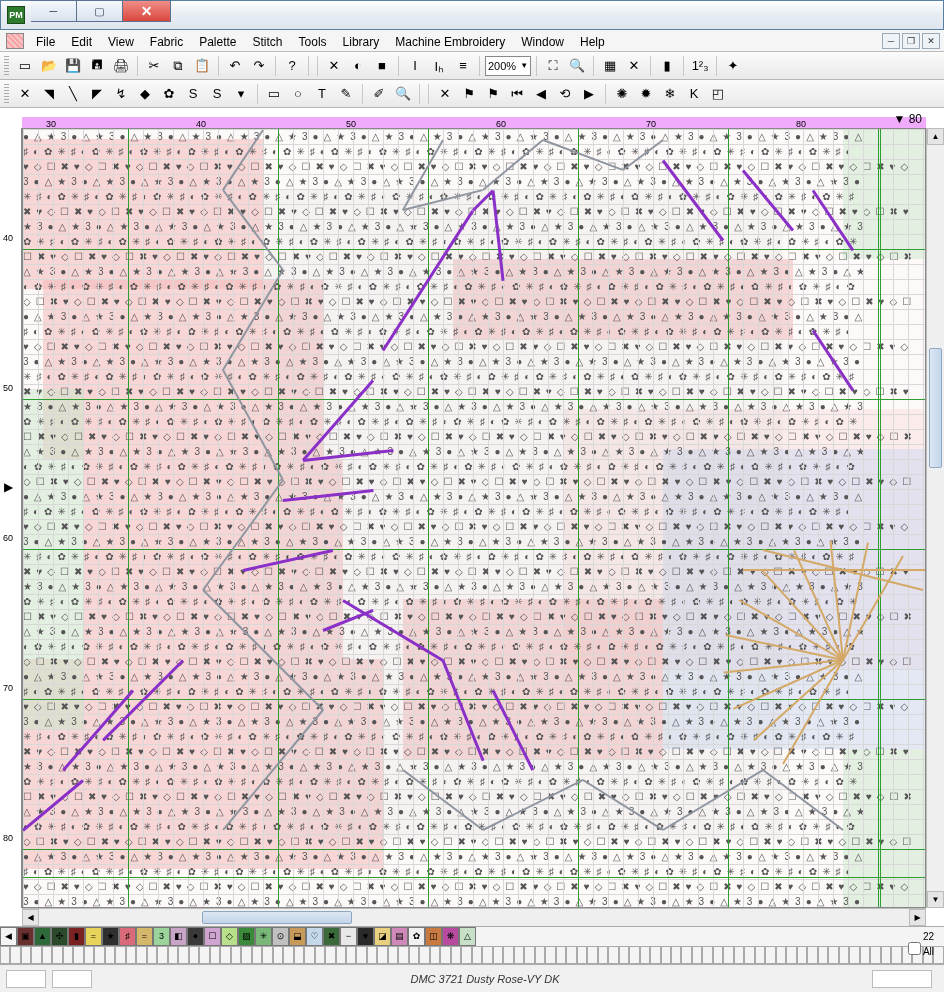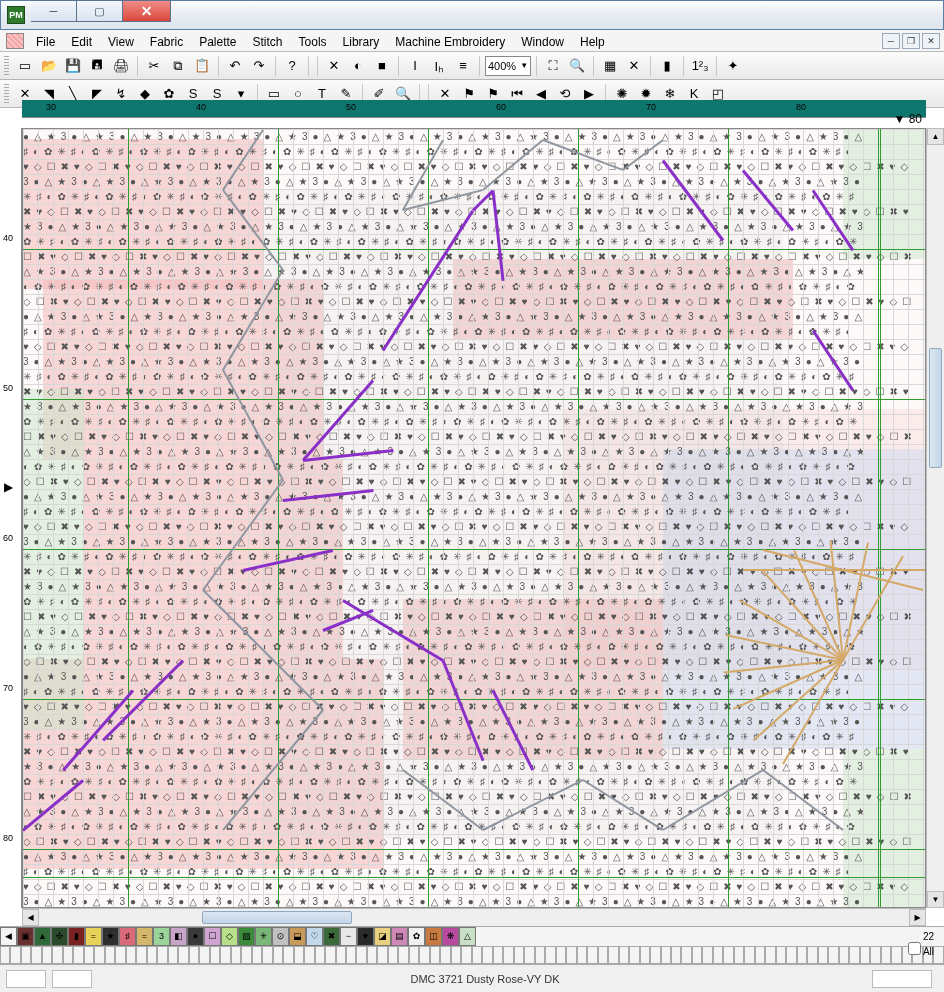--- a/index.html
+++ b/index.html
@@ -24,21 +24,21 @@
 
 .toolbar { height:28px; background:linear-gradient(#fbfbfb,#e9e9e9); border-bottom:1px solid #b5b5b5; display:flex; align-items:center; padding:0 4px; gap:2px; }
 .tb-grip { width:5px; height:20px; background:repeating-linear-gradient(#aaa 0 1px, transparent 1px 3px); margin-right:3px; }
 .tb-btn { width:22px; height:22px; display:flex; align-items:center; justify-content:center; border:1px solid transparent; }
 .tb-sep { width:1px; height:20px; background:#c8c8c8; margin:0 3px; }
 .tb-combo { height:20px; border:1px solid #888; background:#fff; font-size:11px; padding:0 2px; display:flex; align-items:center; }
 .tb-combo .arrow { margin-left:4px; font-size:8px; }
 .ico { width:16px; height:16px; display:flex; align-items:center; justify-content:center; font-size:13px; }
 
 
-.hruler { position:absolute; left:22px; right:18px; top:100px; height:18px; background:#0f766e; border-bottom:1px solid #888; font-size:9px; }
+.hruler { position:absolute; left:22px; right:18px; top:117px; height:18px; background:#f0abfc; border-bottom:1px solid #888; font-size:9px; }
 .hruler .lbl { position:absolute; top:2px; font-size:9px; }
 .vruler { position:absolute; left:0; top:128px; bottom:84px; width:22px; background:#fff; border-right:1px solid #888; font-size:9px; }
 .vruler .lbl { position:absolute; left:3px; font-size:9px; }
 .marker-right { position:absolute; top:112px; right:22px; font-size:12px; }
 .marker-left { position:absolute; left:4px; font-size:12px; }
 
 
 .canvas-wrap { position:absolute; left:22px; top:128px; right:18px; bottom:84px; overflow:hidden; background:#fff; border:1px solid #888; }
 .canvas { position:absolute; inset:0; }
 .grid-minor { position:absolute; inset:0; background-image:
@@ -69,21 +69,21 @@
 
 .palette { position:absolute; left:0; right:0; bottom:28px; height:38px; background:#f4f4f4; border-top:1px solid #aaa; display:flex; flex-direction:column; }
 .palette-row { display:flex; height:19px; align-items:stretch; }
 .pal-btn { width:17px; border:1px solid #777; font-size:9px; display:flex; align-items:center; justify-content:center; overflow:hidden; }
 .pal-meta { margin-left:auto; display:flex; flex-direction:column; align-items:flex-end; font-size:10px; padding:2px 6px; }
 .pal-cell { flex:1; border:1px solid #aaa; min-width:8px; }
 
 
 .status { position:absolute; left:0; right:0; bottom:0; height:28px; background:#f0f0f0; border-top:1px solid #aaa; display:flex; align-items:center; font-size:11px; padding:0 6px; }
 .status .field { border:1px solid #bbb; padding:2px 6px; margin-right:6px; background:#fff; min-width:40px; height:18px; }
-.status .desc { flex:1; text-align:center; color:#333; }
+.status .desc { flex:1; text-align:center; color:#333;font-style:italic; }
 </style>
 </head>
 <body>
 
 <div class="titlebar">
   <span class="icon">PM</span>
   <div class="winbtns">
     <div class="winbtn">
         <span>─</span>
       </div>
@@ -160,21 +160,21 @@
       <span class="ico">I</span>
     </div>
     <div class="tb-btn">
       <span class="ico">Iₕ</span>
     </div>
     <div class="tb-btn">
       <span class="ico">≡</span>
     </div>
     <div class="tb-sep"></div>
     <div class="tb-combo">
-      <span>400%</span>
+      <span>200%</span>
       <span class="arrow">▼</span>
     </div>
     <div class="tb-sep"></div>
     <div class="tb-btn">
       <span class="ico">⛶</span>
     </div>
     <div class="tb-btn">
       <span class="ico">🔍</span>
     </div>
     <div class="tb-sep"></div>

